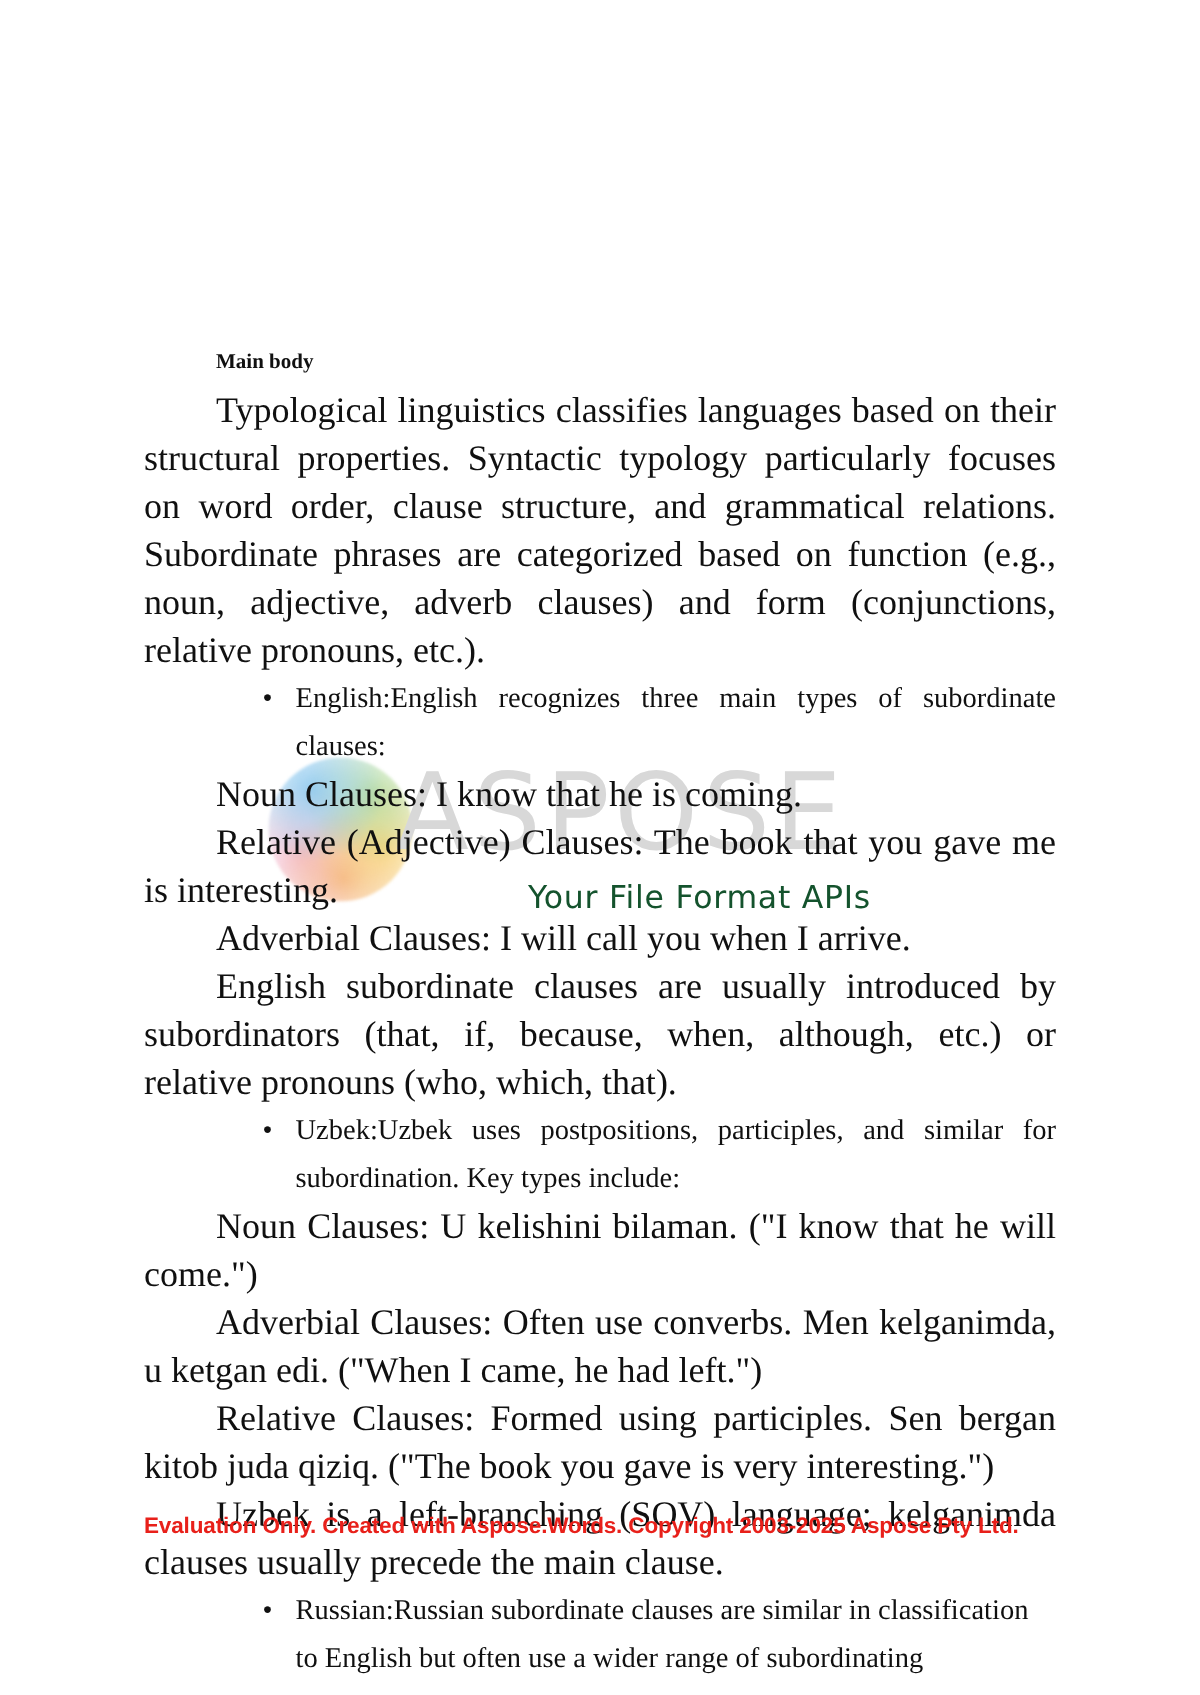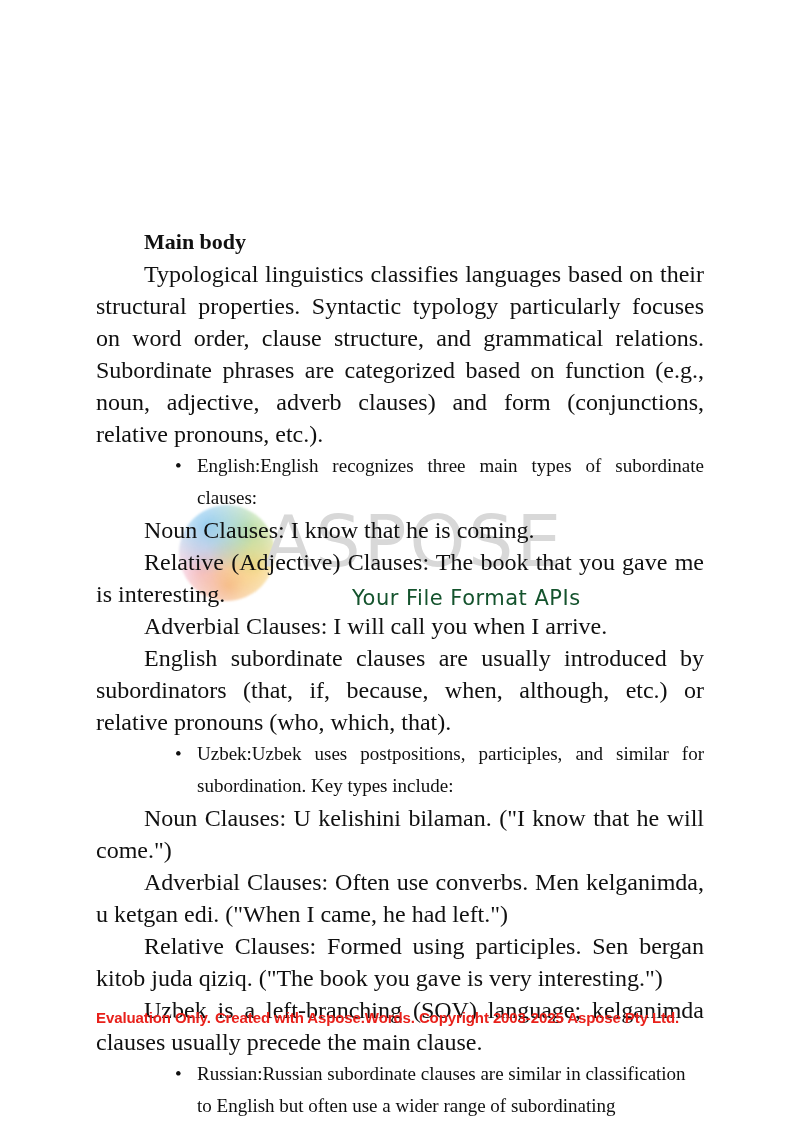--- a/index.html
+++ b/index.html
@@ -71,21 +71,21 @@
   
   #content {
     position: absolute;
     left: 96px;
     top: 0;
     width: 608px;
     z-index: 2;
   }
 
   .heading {
-    font-size: 22px;
+    font-size: 14px;
     font-weight: bold;
     line-height: 32px;
     margin: 0;
     padding-left: 48px;
   }
 
   p.body {
     font-size: 24px;
     line-height: 32px;
     margin: 0;

